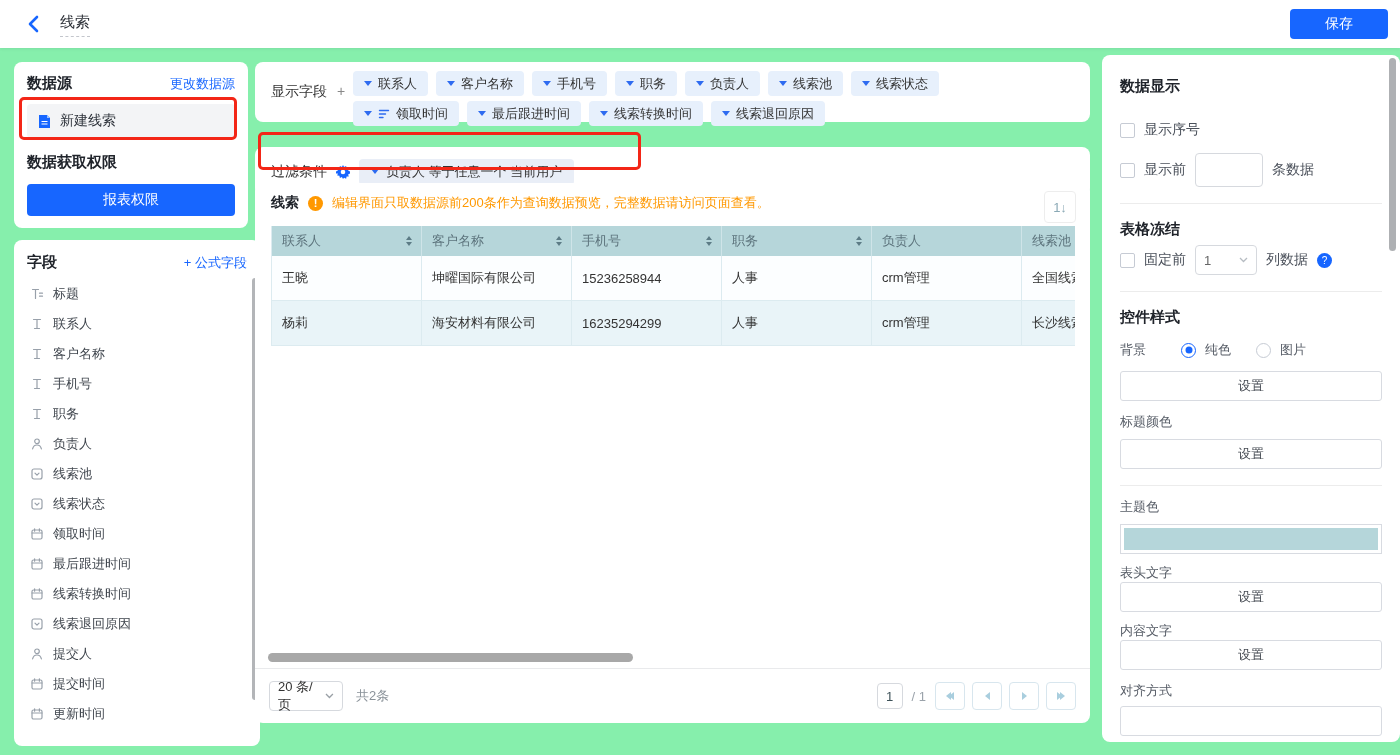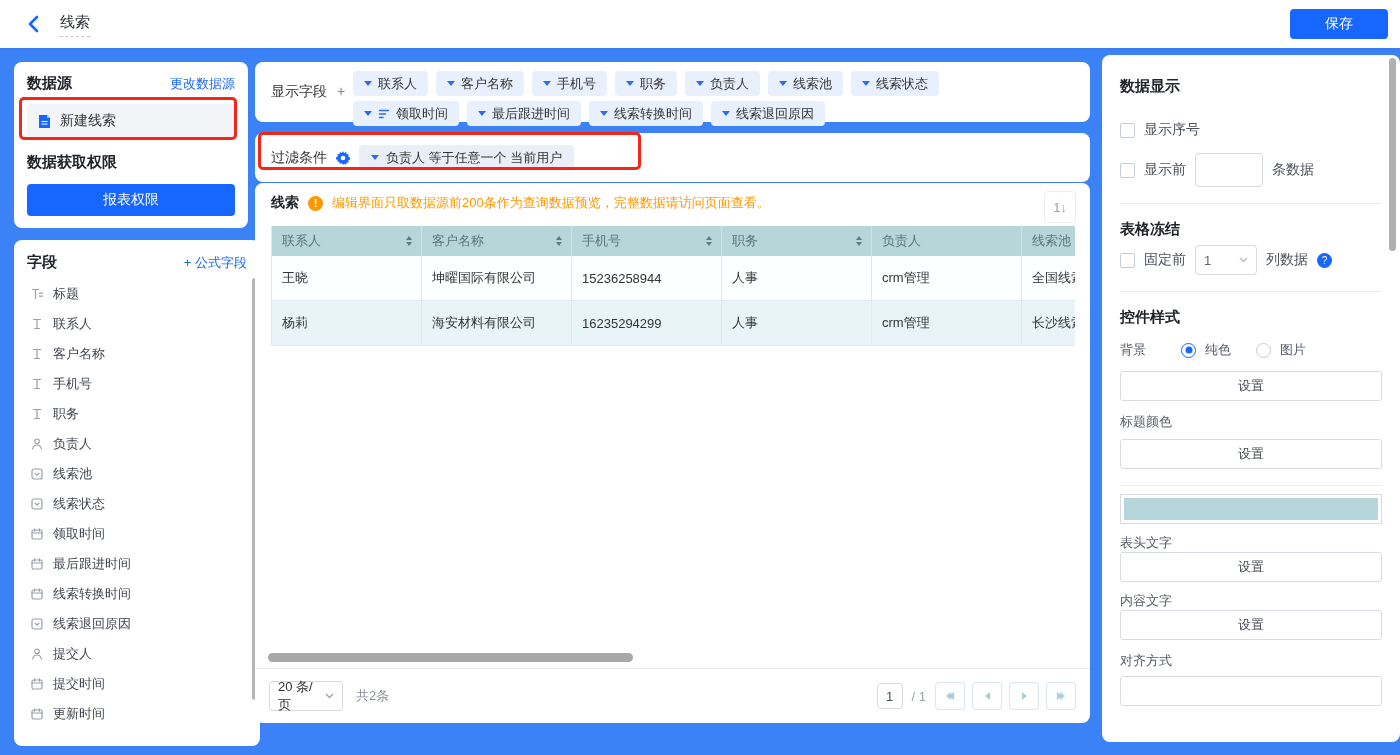--- a/index.html
+++ b/index.html
@@ -1,17 +1,17 @@
 <!DOCTYPE html>
 <html><head>
 <meta charset="utf-8">
 <style>
   *{box-sizing:border-box;margin:0;padding:0}
   html,body{background:#e9f1fb}
-  .page{position:relative;width:1400px;height:755px;background:#3b82f6;overflow:hidden;
+  .page{position:relative;width:1400px;height:755px;background:#86efac;overflow:hidden;
         font-family:"Liberation Sans","DejaVu Sans",sans-serif;color:#333}
   
   .topbar{position:absolute;left:0;top:0;width:1400px;height:48px;background:#fff;
           box-shadow:0 1px 3px rgba(20,40,80,.08);z-index:6}
   .back{position:absolute;left:27px;top:15px;width:12px;height:18px;cursor:pointer}
   .pagetitle{position:absolute;left:60px;top:13px;font-size:15px;color:#2b2f36;
              padding-bottom:4px;border-bottom:1px dashed #c3c6cc}
   .savebtn{position:absolute;right:12px;top:9px;width:98px;height:30px;background:#1766ff;color:#fff;
            border:none;border-radius:4px;font-size:14px;font-family:inherit;cursor:pointer}
   .card{position:absolute;background:#fff;border-radius:8px}
@@ -288,21 +288,21 @@
           <i class="caret"></i>
           <span>线索转换时间</span>
         </span>
       <span class="tag">
           <i class="caret"></i>
           <span>线索退回原因</span>
         </span>
     </div>
   </div>
 
-  <div class="card" style="left:255px;top:133px;width:835px;height:49px">
+  <div class="card" style="left:255px;top:147px;width:835px;height:49px">
     <div style="display:flex;align-items:center;height:100%;padding-left:16px;gap:9px">
       <span style="font-size:14px;color:#333">过滤条件</span>
       <svg width="14" height="14" viewBox="0 0 14 14">
         <path fill="#1766ff" d="M7 0l1.1 2 2-1 .5 2.2 2.2.1-.7 2.1L14 6.5v1.9l-1.9 1 .7 2.1-2.2.1-.5 2.2-2-1L7 14l-1.1-2.1-2 1-.5-2.2-2.2-.1.7-2.1L0 8.4V6.5l1.9-1.1-.7-2.1 2.2-.1L3.9 1l2 1z"></path>
         <circle cx="7" cy="7" r="2.3" fill="#fff"></circle>
       </svg>
       <span class="ftag">
         <i class="caret"></i>
         <span>负责人 等于任意一个 当前用户</span>
       </span>
@@ -451,20 +451,21 @@
       <span>纯色</span>
       <span class="radio" style="margin-left:16px"></span>
       <span>图片</span>
     </div>
     <button class="setbtn" style="margin-top:12px">设置</button>
     <div class="lbl" style="margin-top:12px">标题颜色</div>
     <button class="setbtn" style="margin-top:8px">设置</button>
 
     <div class="divider"></div>
 
+    <div class="lbl" style="margin-top:12px">主题色</div>
     <div class="swatch">
         <div style="background:#b5d6da"></div>
       </div>
     <div class="lbl" style="margin-top:10px">表头文字</div>
     <button class="setbtn">设置</button>
     <div class="lbl" style="margin-top:10px">内容文字</div>
     <button class="setbtn">设置</button>
     <div class="lbl" style="margin-top:12px">对齐方式</div>
     <div style="margin-top:6px;height:30px;border:1px solid #d8dbe1;border-radius:3px"></div>
 

